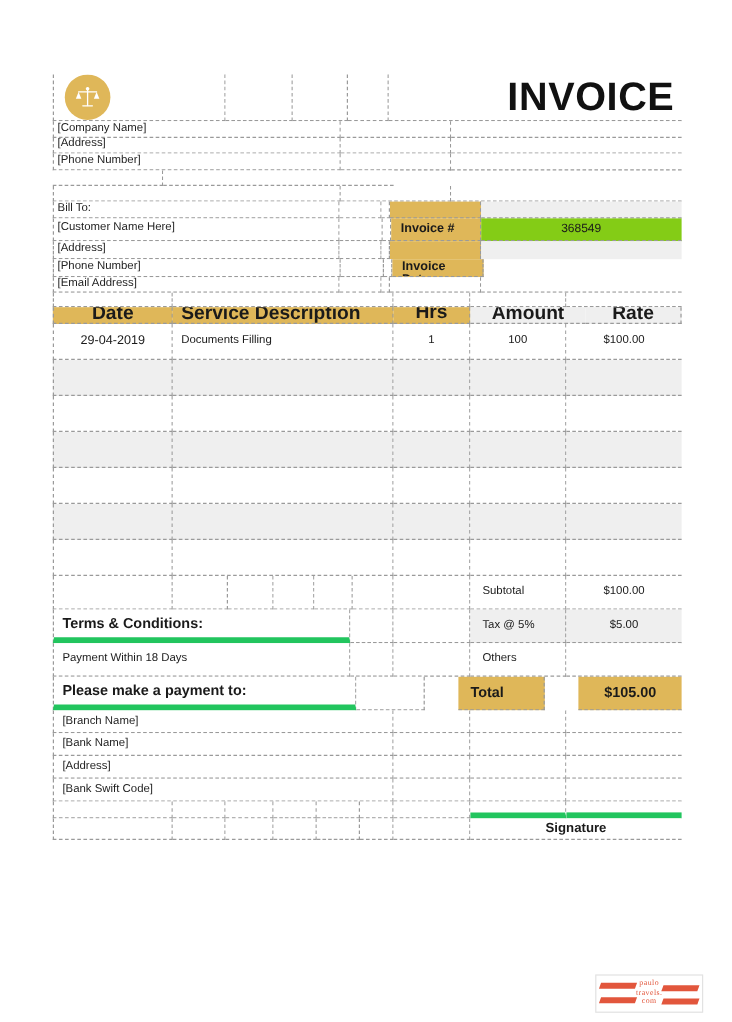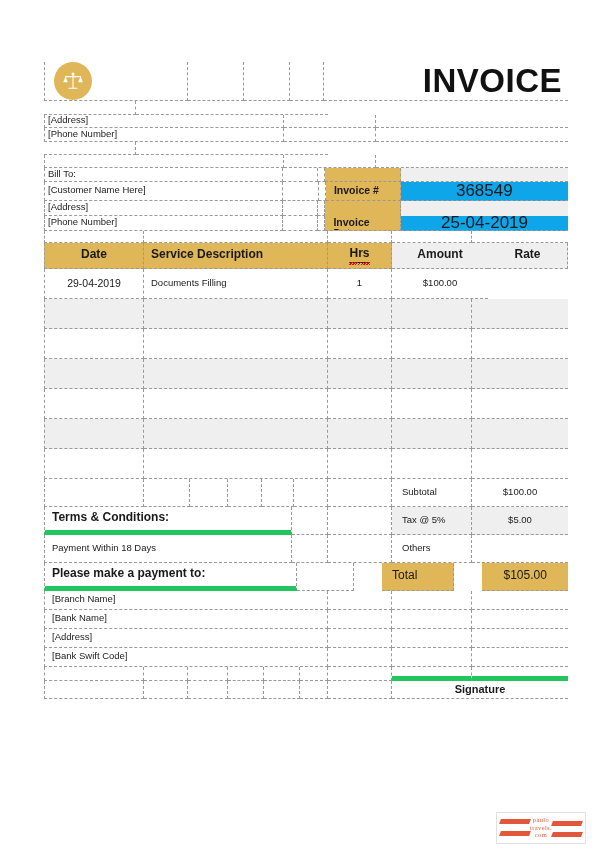--- a/index.html
+++ b/index.html
@@ -72,31 +72,31 @@
   .meta-label {
     background: #dfb759;
     font-weight: bold;
     font-size: 10.5px;
     padding-left: 8px;
     white-space: normal;
     line-height: 1.12;
     align-items: center;
   }
   .meta-value {
-    background: #0ea5e9;
+    background: #84cc16;
     justify-content: center;
-    font-size: 17px;
+    font-size: 10px;
   }
 
   
   .th {
     font-weight: bold;
-    font-size: 12px;
+    font-size: 16px;
     justify-content: center;
-    height: 26px;
+    height: 14px;
   }
   .sq {
     position: relative;
     display: inline-block;
     padding-bottom: 1px;
     border-bottom: 1px solid #1a1a1a;
   }
   .sq::after {
     content: "";
     position: absolute;
@@ -104,21 +104,21 @@
     height: 3px;
     background:
       repeating-linear-gradient(135deg,
         #d11 0px, #d11 1px, transparent 1px, transparent 2px);
   }
 
   .totlabel { font-size: 9.5px; padding-left: 10px; }
   .totvalue { font-size: 9.5px; justify-content: center; }
   .total-gold {
     background: #dfb759;
-    font-weight: normal;
+    font-weight: bold;
     font-size: 12px;
     margin-left: 28px;
   }
 
   .heading {
     font-weight: bold;
     font-size: 12px;
     padding-left: 7px;
   }
   .signature {
@@ -178,20 +178,21 @@
         </svg>
       </div>
     </div>
     <div class="cell white" style="width:56px"></div>
     <div class="cell white" style="width:46px"></div>
     <div class="cell white" style="width:34px"></div>
     <div class="cell white invoice-title noright" style="width:244px">INVOICE</div>
   </div>
 
   <div class="row addr-row">
+    <div class="cell first white tx" style="width:240px">[Company Name]</div>
     <div class="cell white" style="width:92px"></div>
     <div class="cell white noright" style="width:192px"></div>
   </div>
   <div class="row addr-row">
     <div class="cell first white tx" style="width:240px">[Address]</div>
     <div class="cell white" style="width:92px"></div>
     <div class="cell white noright" style="width:192px"></div>
   </div>
   <div class="row addr-row">
     <div class="cell first white tx" style="width:240px">[Phone Number]</div>
@@ -231,23 +232,29 @@
     <div class="cell white" style="width:4px"></div>
     <div class="cell gold nobottom" style="width:76px"></div>
     <div class="cell grey nobottom noright" style="width:168px"></div>
   </div>
 
   <div class="row" style="height:15px">
     <div class="cell first white tx" style="width:240px">[Phone Number]</div>
     <div class="cell white" style="width:36px"></div>
     <div class="cell white" style="width:4px"></div>
     <div class="cell gold meta-label" style="width:76px; align-items:flex-start; padding-top:1px;">Invoice Date:</div>
-    <div class="cell grey meta-value noright" style="width:168px">25-04-2019</div>
-  </div>
-
+  </div>
+
+  <div class="row addr-row">
+    <div class="cell first white tx" style="width:240px">[Email Address]</div>
+    <div class="cell white" style="width:36px"></div>
+    <div class="cell white" style="width:4px"></div>
+    <div class="cell white" style="width:76px"></div>
+    <div class="cell white noright" style="width:168px"></div>
+  </div>
 
   <div class="row" style="height:12px">
     <div class="cell first white" style="width:100px"></div>
     <div class="cell white" style="width:184px"></div>
     <div class="cell white" style="width:64px"></div>
     <div class="cell white" style="width:80px"></div>
     <div class="cell white noright" style="width:96px"></div>
   </div>
 
   <div class="row">
@@ -257,20 +264,21 @@
       <span class="sq">Hrs</span>
     </div>
     <div class="cell grey th noright" style="width:96px">Amount</div>
     <div class="cell grey th" style="width:80px">Rate</div>
   </div>
 
   <div class="row" style="height:30px">
     <div class="cell first white ctr" style="width:100px; font-size:10.5px;">29-04-2019</div>
     <div class="cell white" style="width:184px; padding-left:7px; font-size:9.5px;">Documents Filling</div>
     <div class="cell white ctr" style="width:64px; font-size:9.5px;">1</div>
+    <div class="cell white ctr" style="width:80px; font-size:9.5px;">100</div>
     <div class="cell white ctr noright" style="width:96px; font-size:9.5px;">$100.00</div>
   </div>
 
   <div id="empty-rows">
       <div class="row" style="height: 30px;">
         <div class="cell grey first" style="width: 100px;"></div>
         <div class="cell grey" style="width: 184px;"></div>
         <div class="cell grey" style="width: 64px;"></div>
         <div class="cell grey" style="width: 80px;"></div>
         <div class="cell grey noright" style="width: 96px;"></div>

